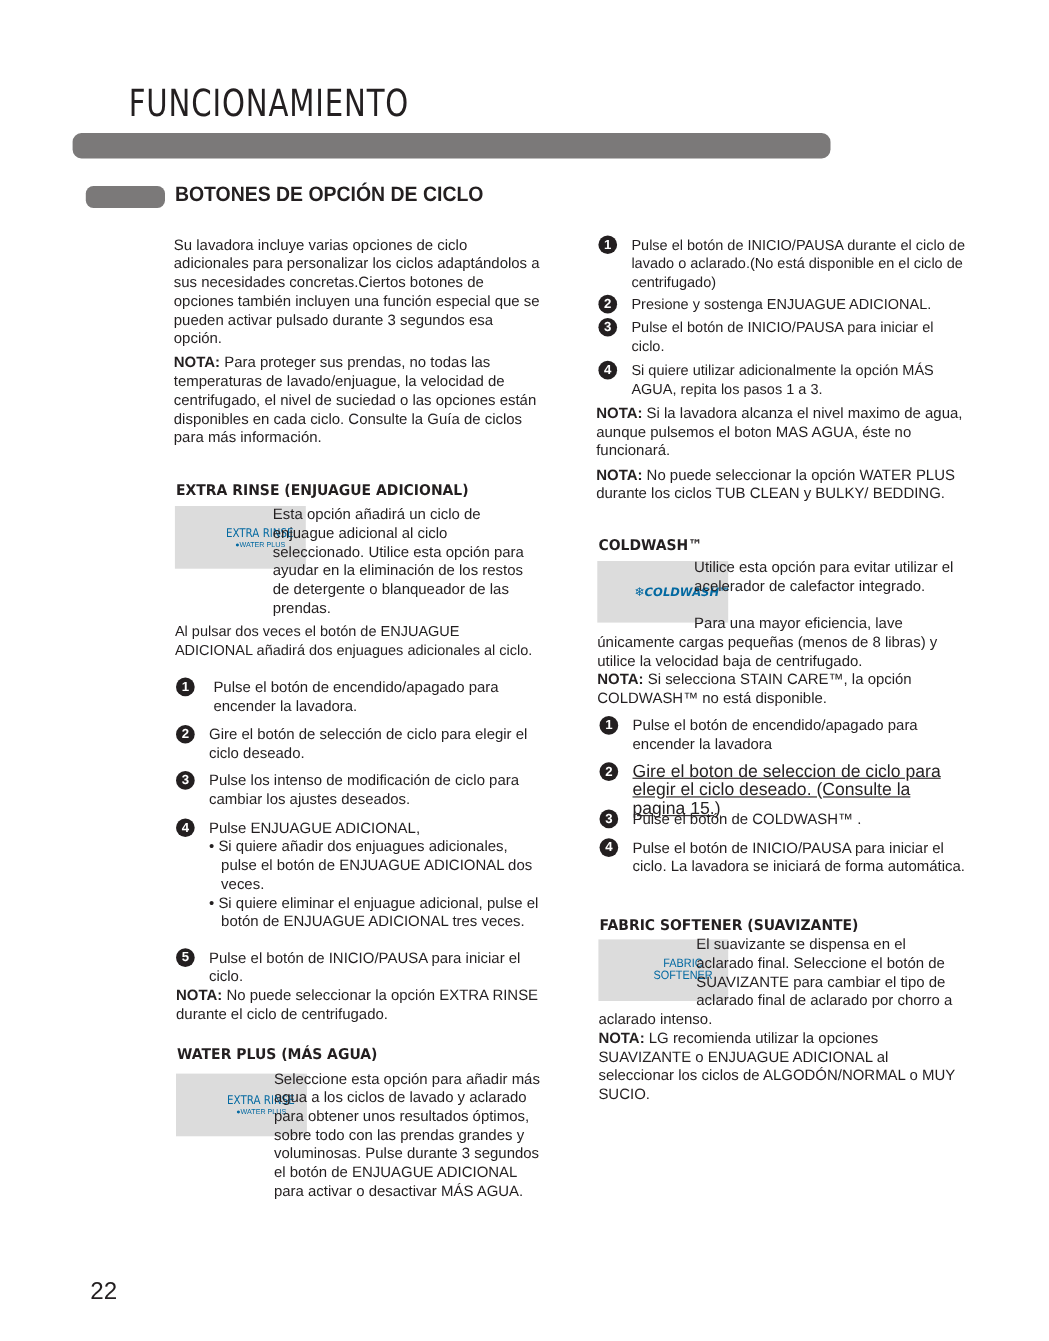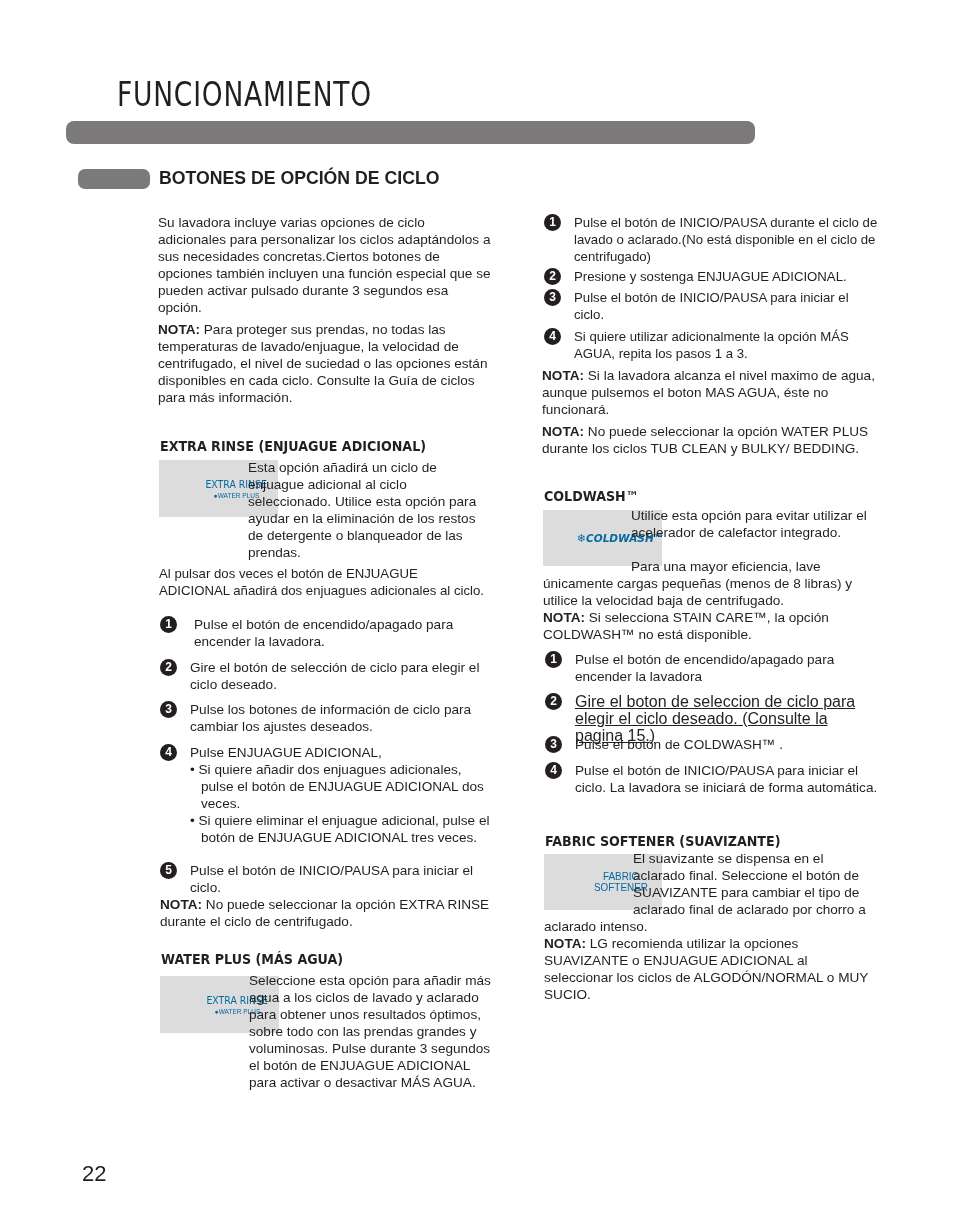--- a/index.html
+++ b/index.html
@@ -57,21 +57,21 @@
 <div class="step col" style="left:160px; top:616px; width:330px;">
   <span class="num">1</span>
   <span class="txt" style="margin-left:17px;">Pulse el botón de encendido/apagado para encender la lavadora.</span>
 </div>
 <div class="step col" style="left:160px; top:659px; width:330px;">
   <span class="num">2</span>
   <span class="txt">Gire el botón de selección de ciclo para elegir el ciclo deseado.</span>
 </div>
 <div class="step col" style="left:160px; top:701px; width:330px;">
   <span class="num">3</span>
-  <span class="txt">Pulse los botones de información de ciclo para cambiar los ajustes deseados.</span>
+  <span class="txt">Pulse los intenso de modificación de ciclo para cambiar los ajustes deseados.</span>
 </div>
 <div class="step col" style="left:160px; top:744px; width:335px;">
   <span class="num">4</span>
   <div class="txt">
     <div>Pulse ENJUAGUE ADICIONAL,</div>
     <div class="bul">• Si quiere añadir dos enjuagues adicionales, pulse el botón de ENJUAGUE ADICIONAL dos veces.</div>
     <div class="bul">• Si quiere eliminar el enjuague adicional, pulse el botón de ENJUAGUE ADICIONAL tres veces.</div>
   </div>
 </div>
 <div class="step col" style="left:160px; top:862px; width:330px;">

